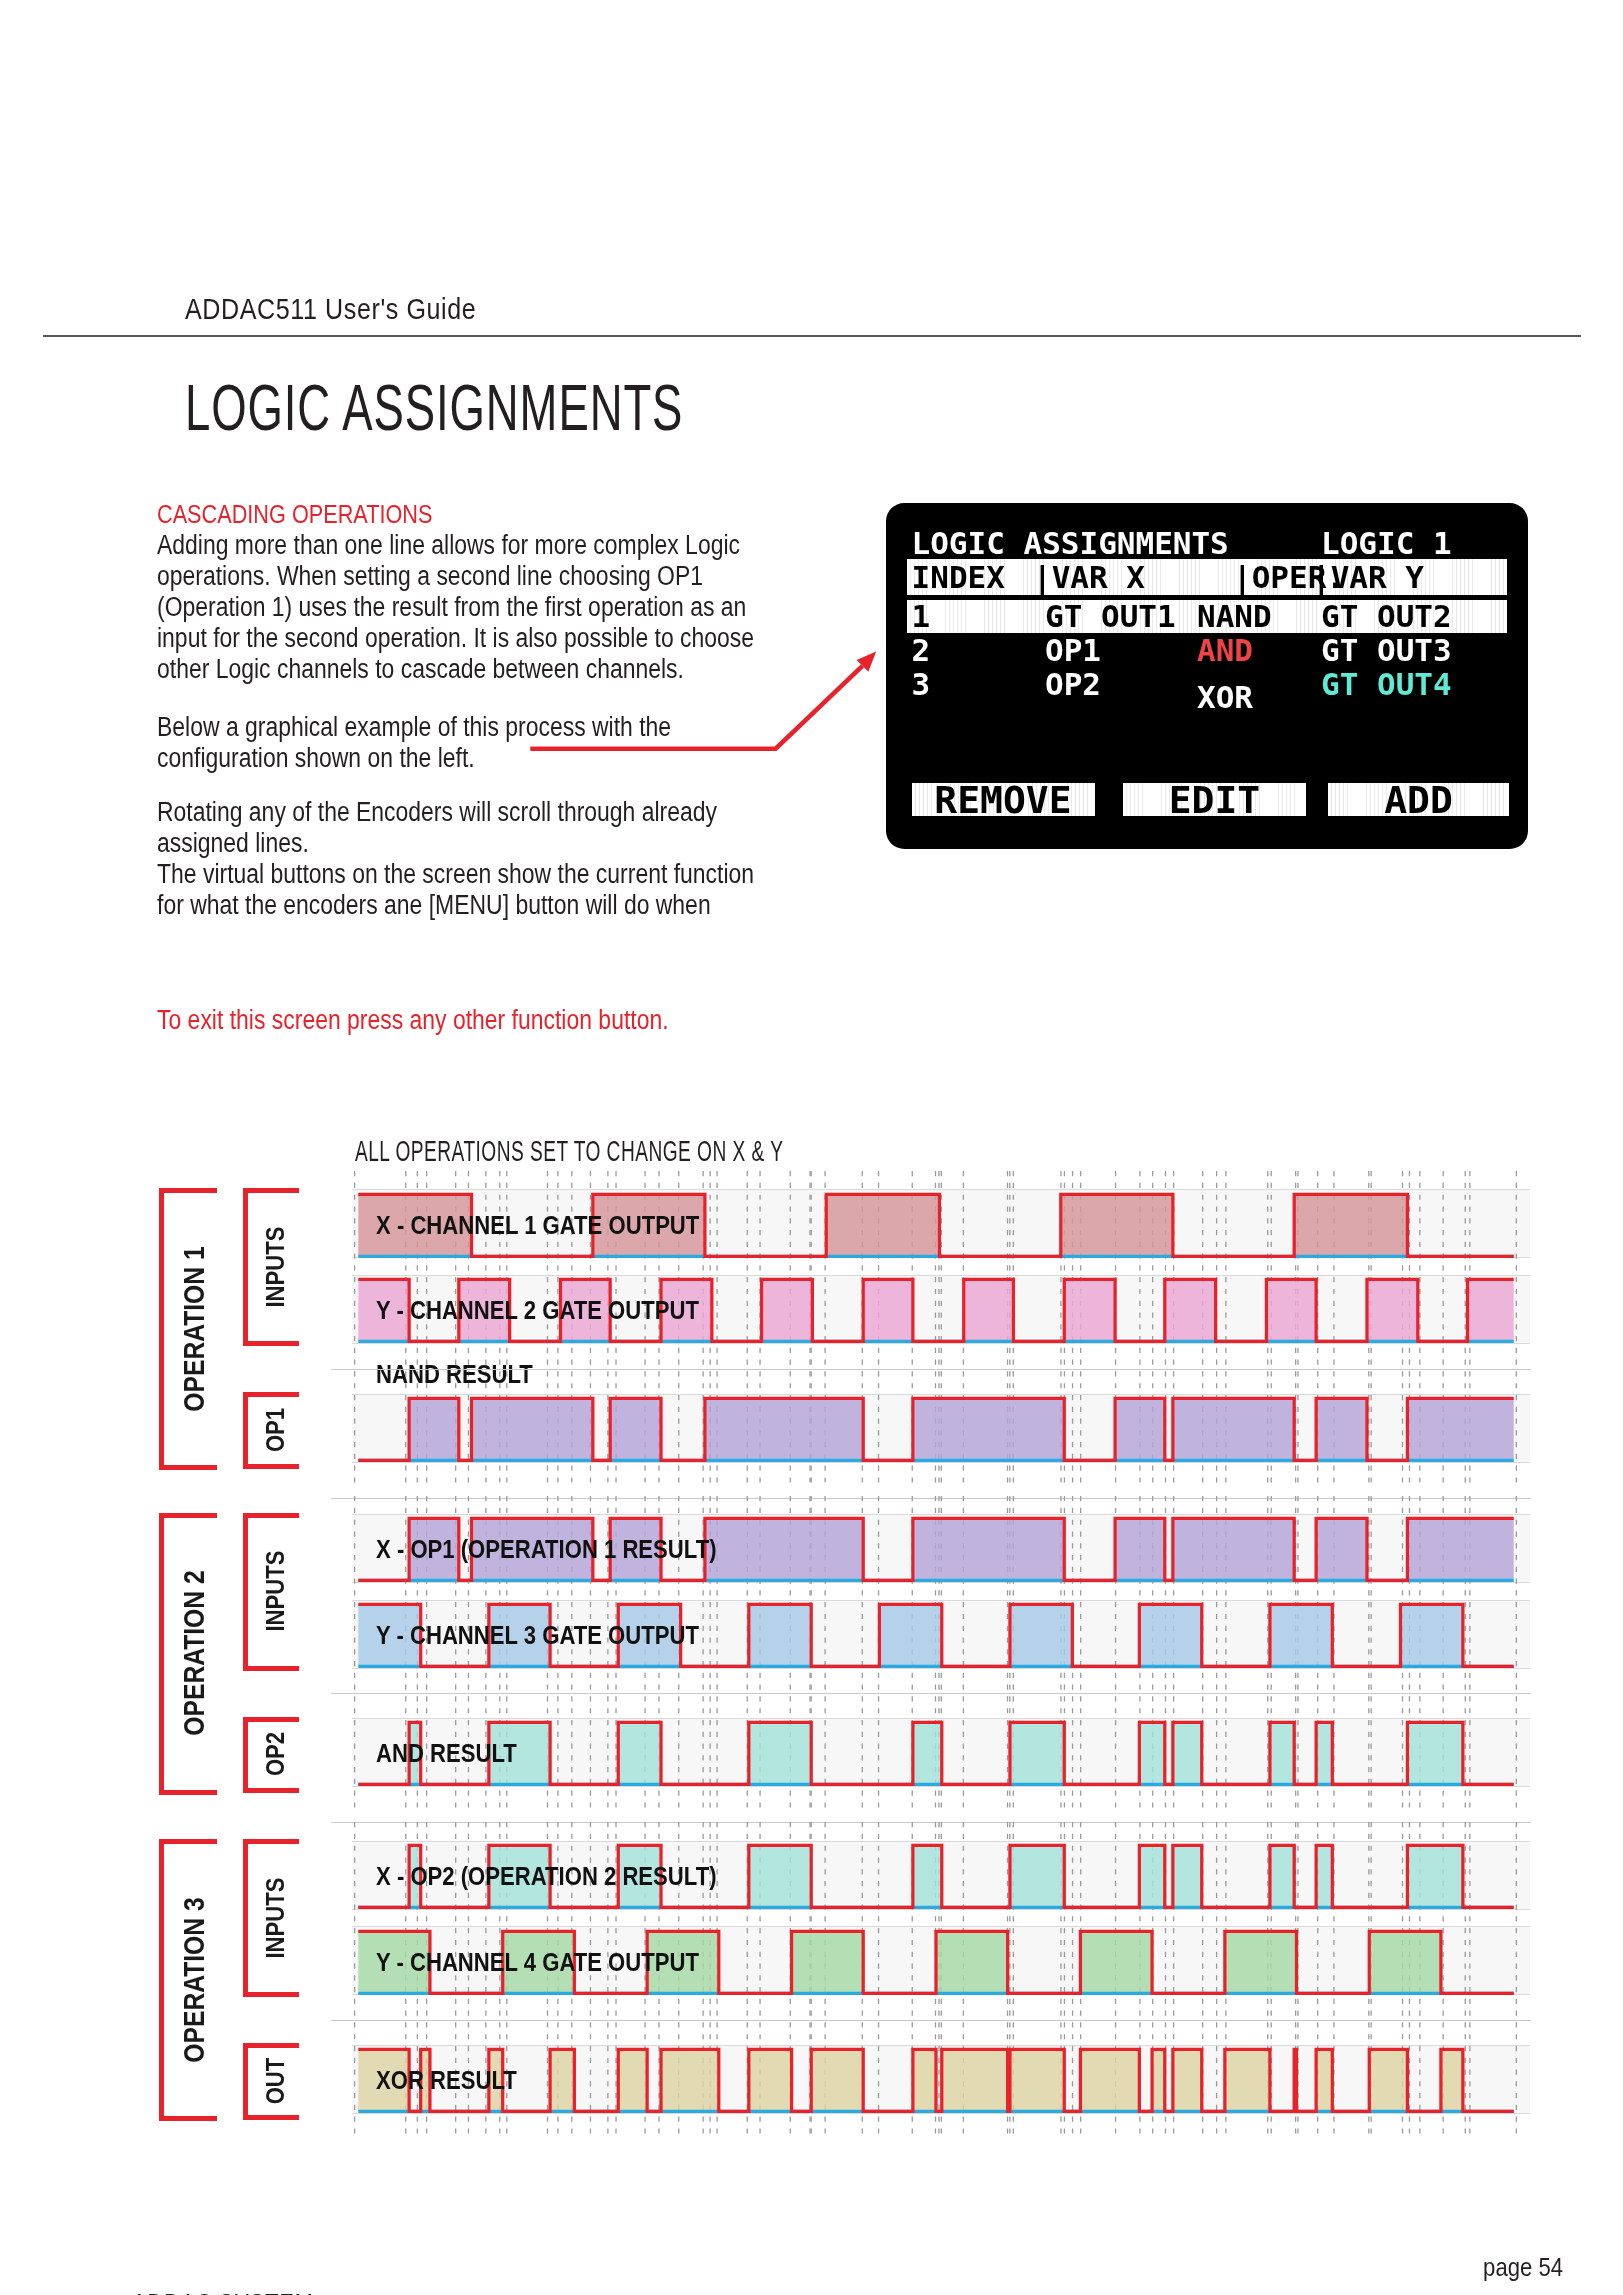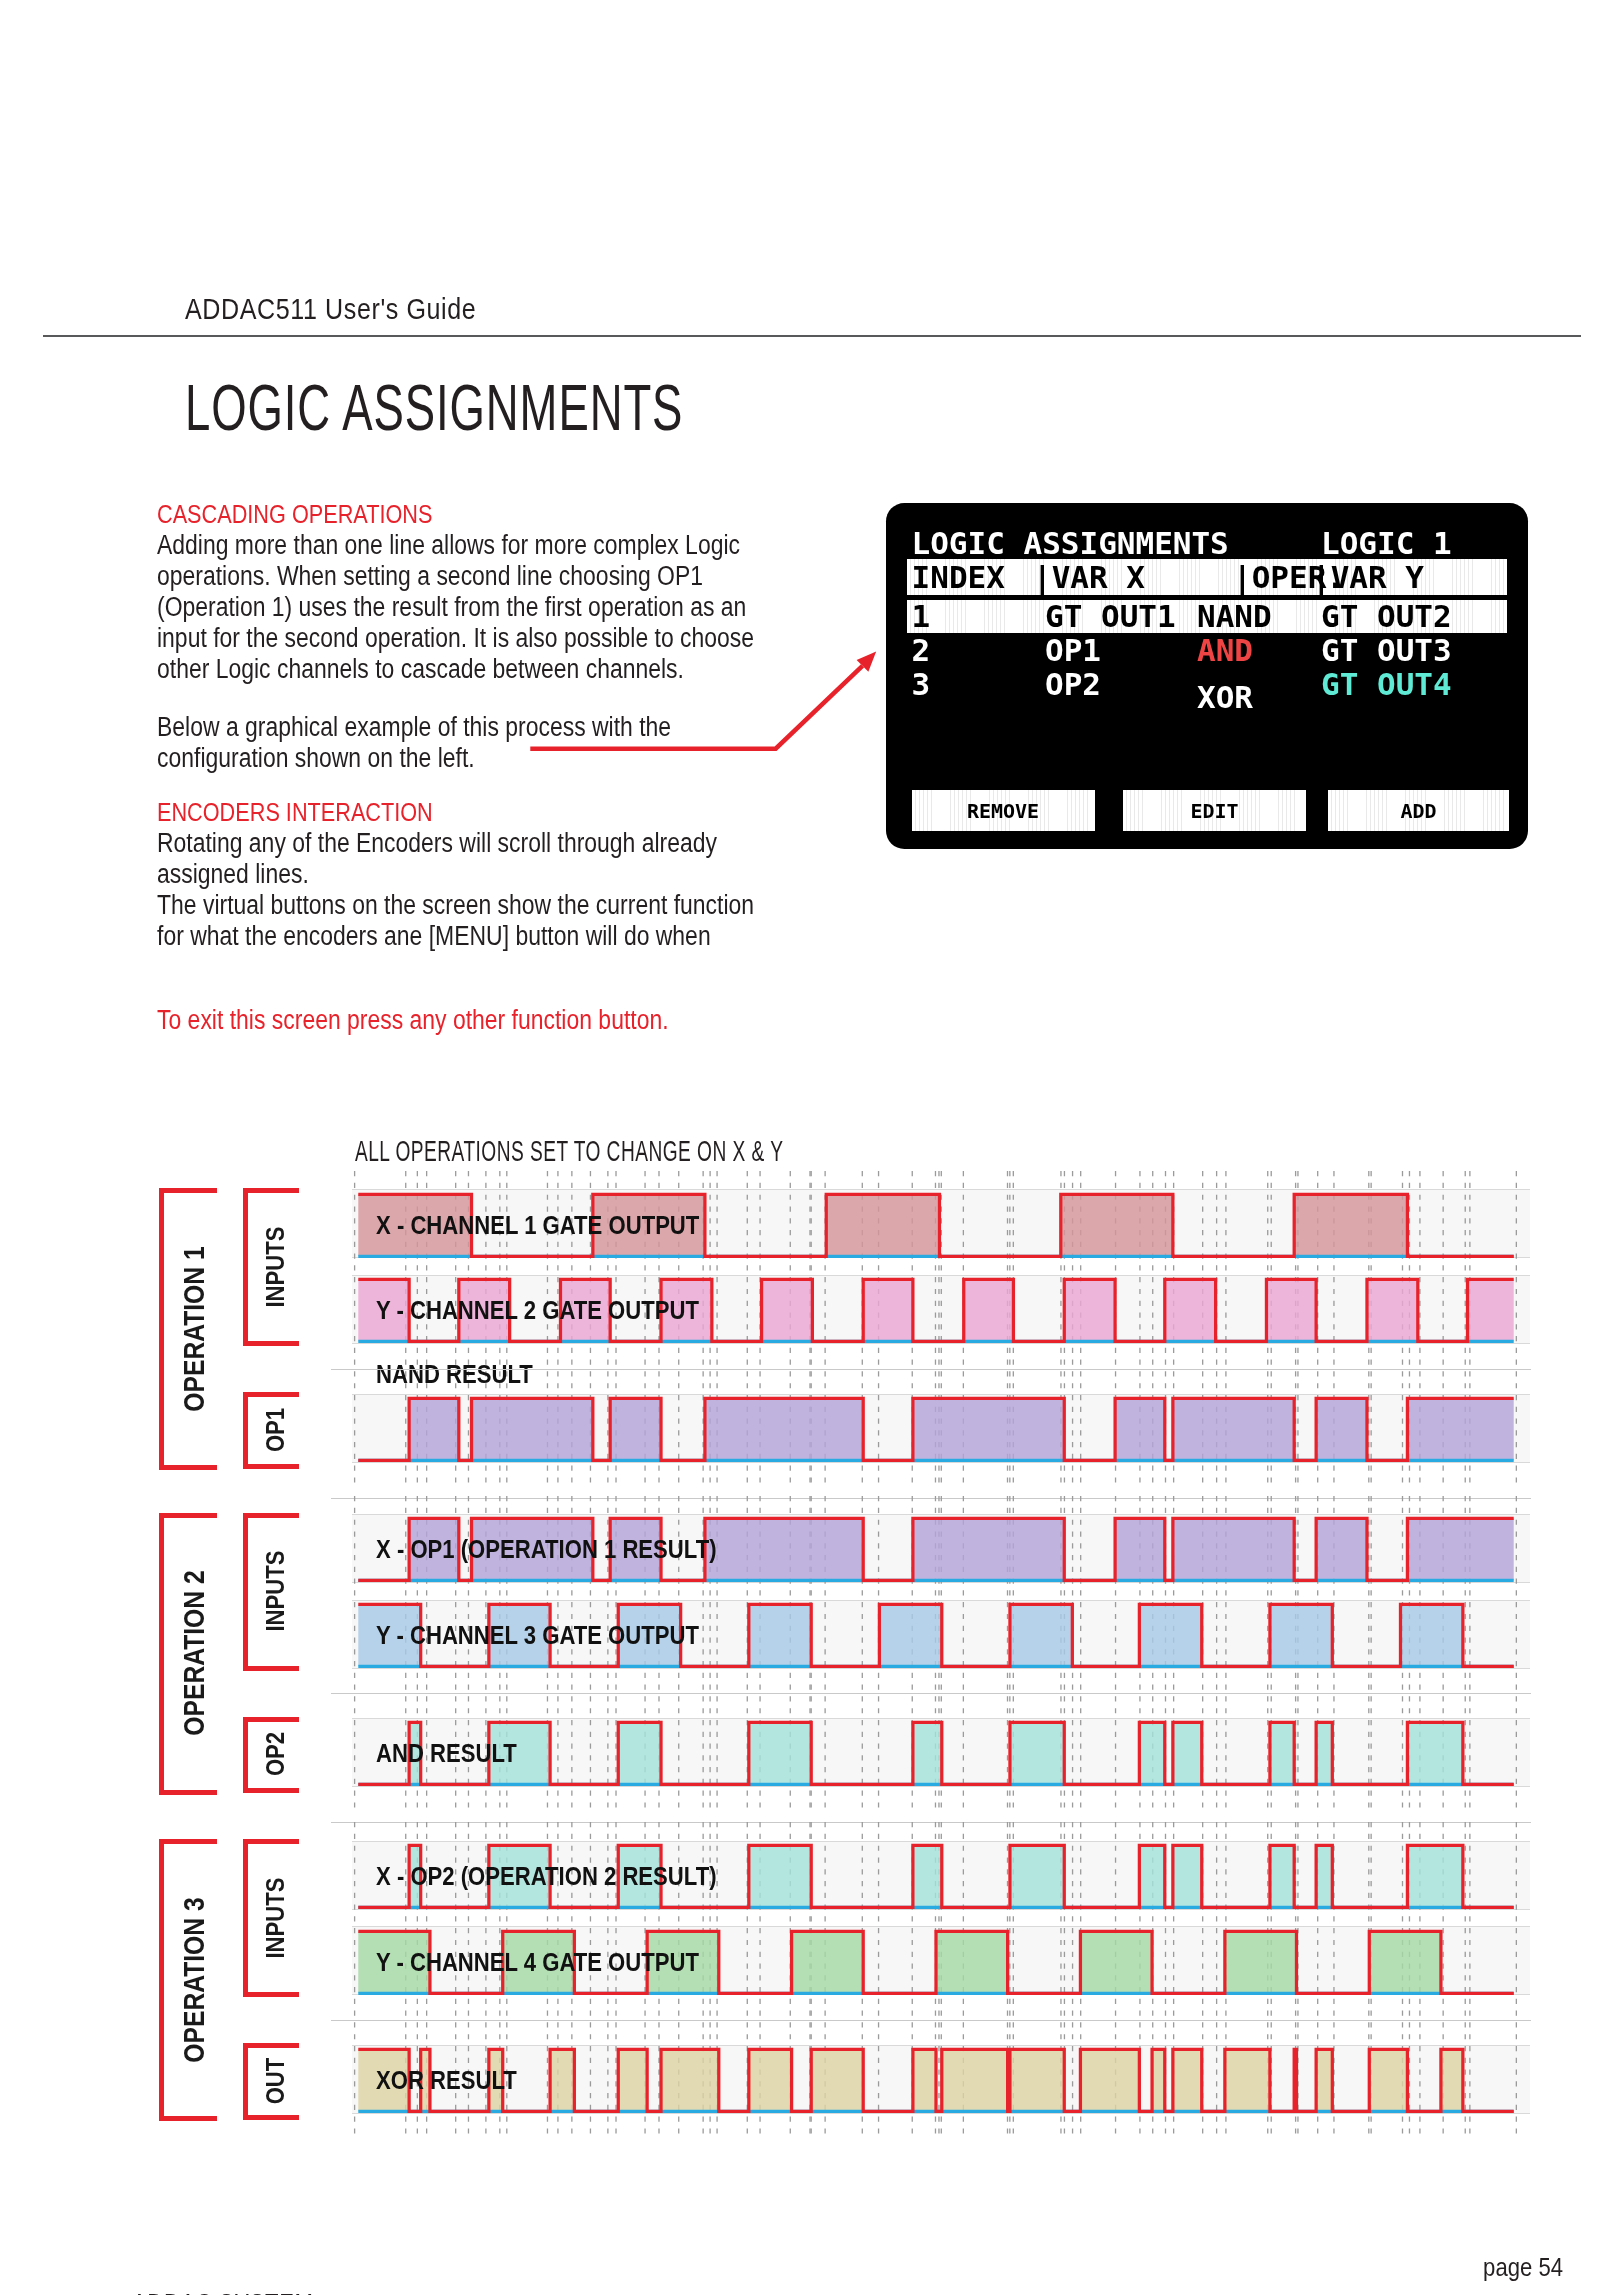--- a/index.html
+++ b/index.html
@@ -21,24 +21,24 @@
   .headln { font-size:25.5px; }
   
   #pointer-arrow { left:520px; top:641px; }
   
   #lcd { left:886px; top:503px; width:642px; height:346px; background:#000; border-radius:18.3px;
          font-family:"DejaVu Sans Mono", monospace; font-weight:bold; }
   .lcd-t { position:absolute; color:#fff; font-size:31px; line-height:31px; }
   .strip { position:absolute; left:21px; width:600px;
            background:repeating-linear-gradient(90deg,#ffffff 0 3.3px,#e9e9e9 3.3px 3.9px); }
   .cell { position:absolute; font-size:31px; line-height:31px; color:#000; white-space:pre; }
-  .lcd-btn { position:absolute; top:287px; height:41px;
+  .lcd-btn { position:absolute; top:280px; height:33px;
              background:repeating-linear-gradient(90deg,#ffffff 0 3.3px,#e9e9e9 3.3px 3.9px);
              display:flex; align-items:center; justify-content:center;
-             font-size:20px; color:#000; }
+             font-size:38px; color:#000; }
   
   #diagram-title { left:355px; top:1135px; font-size:29px; letter-spacing:0.7px; }
   .rowbg { position:absolute; left:352px; width:1178px; height:69px; background:#f7f7f7;
            border-top:1.3px solid #d9d9d9; border-bottom:1.3px solid #d9d9d9; }
   .wavesvg { position:absolute; left:355px; width:1162px; height:69px; }
   .gridsvg { position:absolute; left:352px; width:1165px; }
   .wlabel { position:absolute; left:376px; height:69px; display:flex; align-items:center;
             font-size:26px; font-weight:bold; color:#111; }
   .wlabel span { transform:scaleX(0.85); transform-origin:0 50%; white-space:nowrap; }
   .sep { position:absolute; left:331px; width:1200px; height:1.3px; background:#c9c9c9; }
@@ -63,21 +63,20 @@
     <div class="ln"><span class="cond">operations. When setting a second line choosing OP1</span></div>
     <div class="ln"><span class="cond">(Operation 1) uses the result from the first operation as an</span></div>
     <div class="ln"><span class="cond">input for the second operation. It is also possible to choose</span></div>
     <div class="ln"><span class="cond">other Logic channels to cascade between channels.</span></div>
   </div>
 <div class="abs txtblk" id="blk-below" style="top:712px">
     <div class="ln"><span class="cond">Below a graphical example of this process with the</span></div>
     <div class="ln"><span class="cond">configuration shown on the left.</span></div>
   </div>
 <div class="abs txtblk" id="blk-encoders" style="top:797px">
-    <div class="ln red headln"><span class="cond">ENCODERS INTERACTION</span></div>
     <div class="ln"><span class="cond">Rotating any of the Encoders will scroll through already</span></div>
     <div class="ln"><span class="cond">assigned lines.</span></div>
     <div class="ln"><span class="cond">The virtual buttons on the screen show the current function</span></div>
     <div class="ln"><span class="cond">for what the encoders ane [MENU] button will do when</span></div>
   </div>
 <div class="abs txtblk" id="blk-exit" style="top:1005px">
     <div class="ln red"><span class="cond">To exit this screen press any other function button.</span></div>
   </div>
 
 <svg class="abs" id="pointer-arrow" width="373" height="124" viewBox="0 0 570 190">

